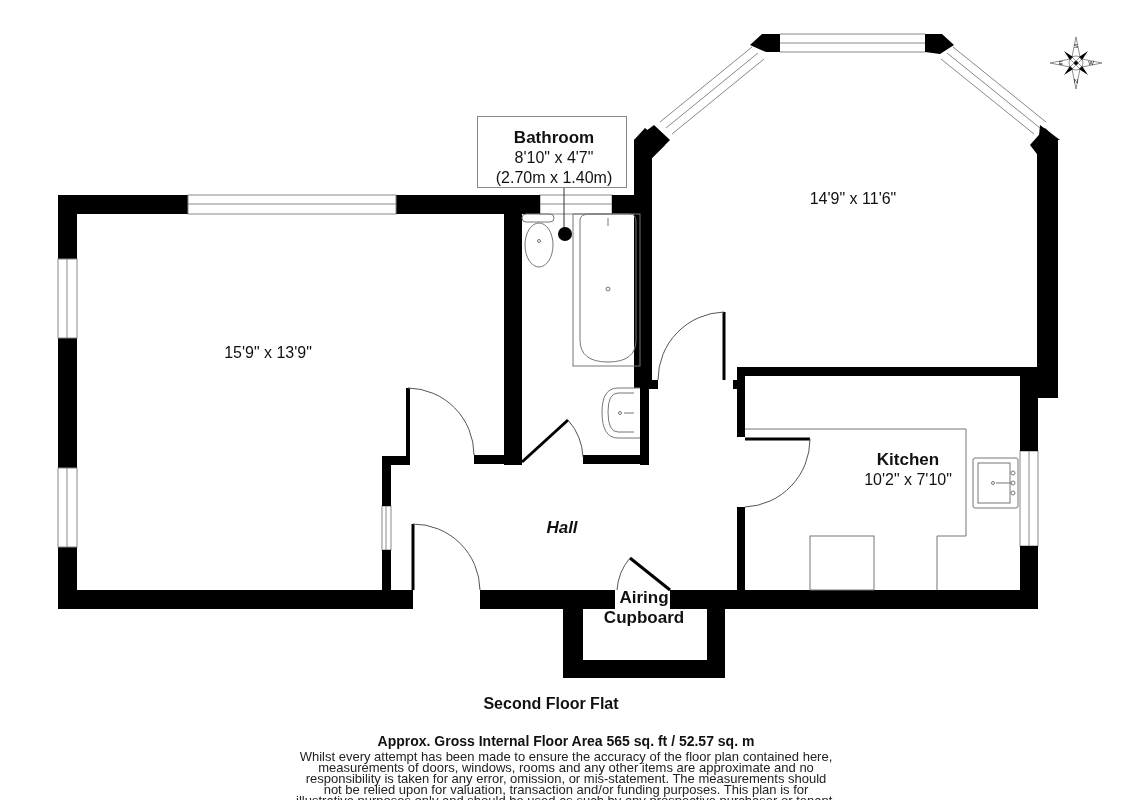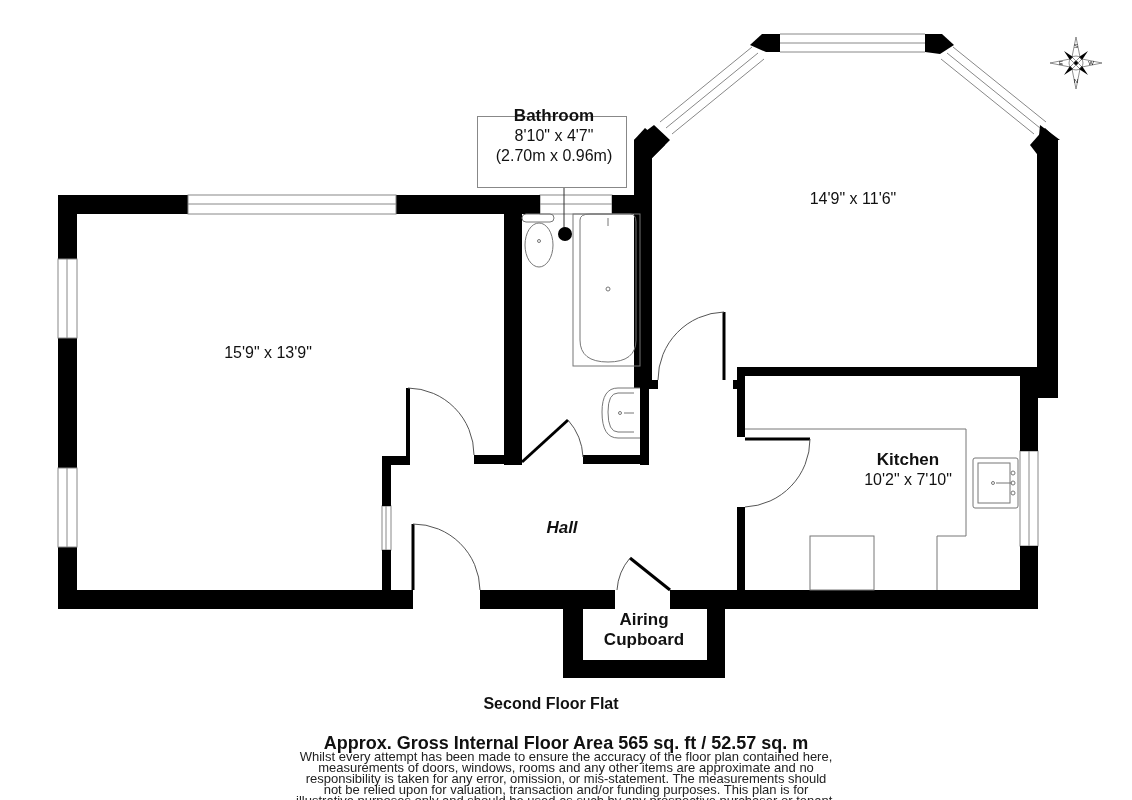--- a/index.html
+++ b/index.html
@@ -4,21 +4,21 @@
 <style>
   html, body { margin:0; padding:0; background:#ffffff; }
   body { width:1132px; height:800px; position:relative; overflow:hidden; font-family:"Liberation Sans", sans-serif; color:#111; }
   #plan { position:absolute; left:0; top:0; }
   .lbl { position:absolute; text-align:center; line-height:1.2; color:#111; }
   .lbl .name { font-weight:bold; font-size:17px; display:block; }
   .lbl .dim { font-size:16px; display:block; }
   .bath-box { position:absolute; left:477px; top:116px; width:148px; height:70px; border:1px solid #888; background:#fff; }
   .title { position:absolute; left:0; width:1132px; top:695px; text-align:center; font-weight:bold; font-size:16px; }
   .title span { position:relative; left:-15px; }
-  .area { position:absolute; left:0; width:1132px; top:733px; text-align:center; font-weight:bold; font-size:18px; }
+  .area { position:absolute; left:0; width:1132px; top:733px; text-align:center; font-weight:bold; font-size:14px; }
   .disc { position:absolute; left:296px; width:540px; top:751px; text-align:center; font-size:13px; line-height:11px; color:#222; }
 </style>
 </head>
 <body>
 
 <svg id="plan" width="1132" height="800" viewBox="0 0 1132 800" xmlns="http://www.w3.org/2000/svg">
 
   <g fill="#000">
     <rect x="58" y="195" width="130" height="19"></rect>
     <rect x="396" y="195" width="126" height="19"></rect>
@@ -164,43 +164,43 @@
     <circle r="7" fill="none" stroke="#444" stroke-width="0.6"></circle>
     <circle r="2" fill="#000"></circle>
     <text x="0" y="-15" font-size="6" text-anchor="middle" font-family="Liberation Sans, sans-serif">S</text>
     <text x="0" y="20" font-size="6" text-anchor="middle" font-family="Liberation Sans, sans-serif">N</text>
     <text x="-15" y="2" font-size="6" text-anchor="middle" font-family="Liberation Sans, sans-serif">E</text>
     <text x="15" y="2" font-size="6" text-anchor="middle" font-family="Liberation Sans, sans-serif">W</text>
   </g>
 </svg>
 
 <div class="bath-box"></div>
-<div class="lbl" style="left:477px; top:106px; width:154px;">
+<div class="lbl" style="left:477px; top:128px; width:154px;">
   <span class="name">Bathroom</span>
   <span class="dim">8'10" x 4'7"</span>
-  <span class="dim">(2.70m x 0.96m)</span>
+  <span class="dim">(2.70m x 1.40m)</span>
 </div>
 
 <div class="lbl" style="left:168px; top:343px; width:200px;">
   <span class="dim">15'9" x 13'9"</span>
 </div>
 
 <div class="lbl" style="left:753px; top:189px; width:200px;">
   <span class="dim">14'9" x 11'6"</span>
 </div>
 
 <div class="lbl" style="left:808px; top:450px; width:200px;">
   <span class="name">Kitchen</span>
   <span class="dim">10'2" x 7'10"</span>
 </div>
 
 <div class="lbl" style="left:512px; top:518px; width:100px;font-style:italic;">
   <span class="name">Hall</span>
 </div>
 
-<div class="lbl" style="left:584px; top:610px; width:120px;">
+<div class="lbl" style="left:584px; top:588px; width:120px;">
   <span class="name">Airing</span>
   <span class="name">Cupboard</span>
 </div>
 
 <div class="title"><span>Second Floor Flat</span></div>
 <div class="area">Approx. Gross Internal Floor Area 565 sq. ft / 52.57 sq. m</div>
 <div class="disc">Whilst every attempt has been made to ensure the accuracy of the floor plan contained here, measurements of doors, windows, rooms and any other items are approximate and no responsibility is taken for any error, omission, or mis-statement. The measurements should not be relied upon for valuation, transaction and/or funding purposes. This plan is for illustrative purposes only and should be used as such by any prospective purchaser or tenant.</div>
 
 </body></html>

